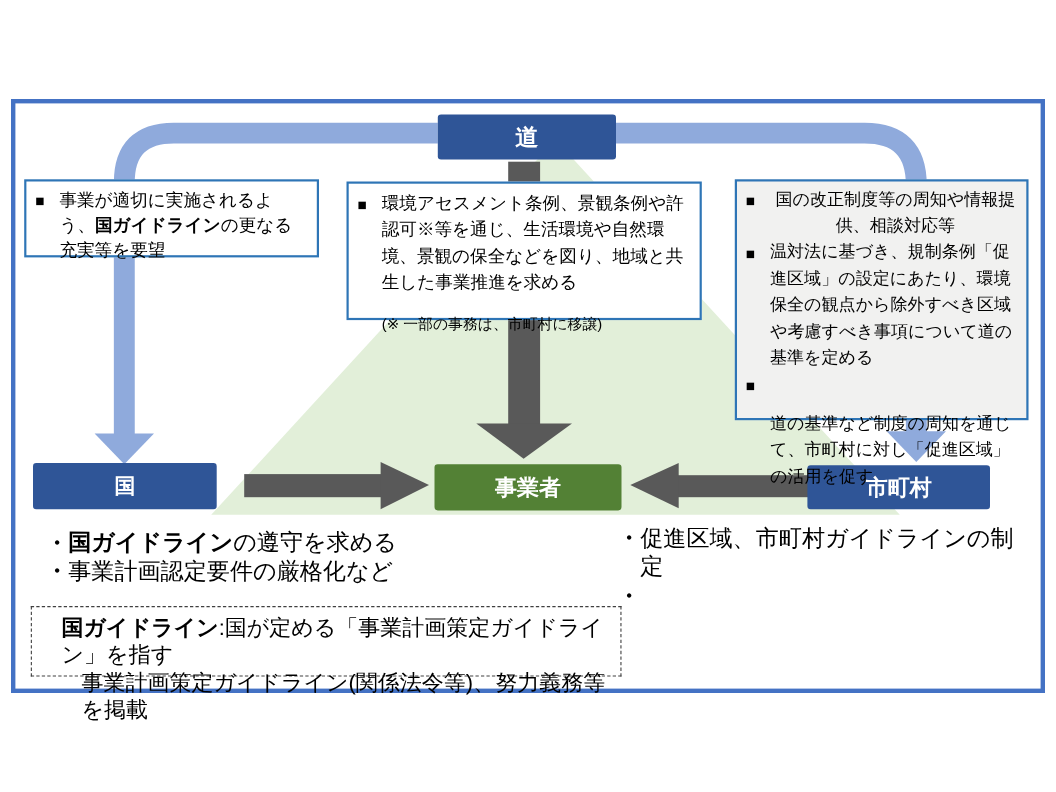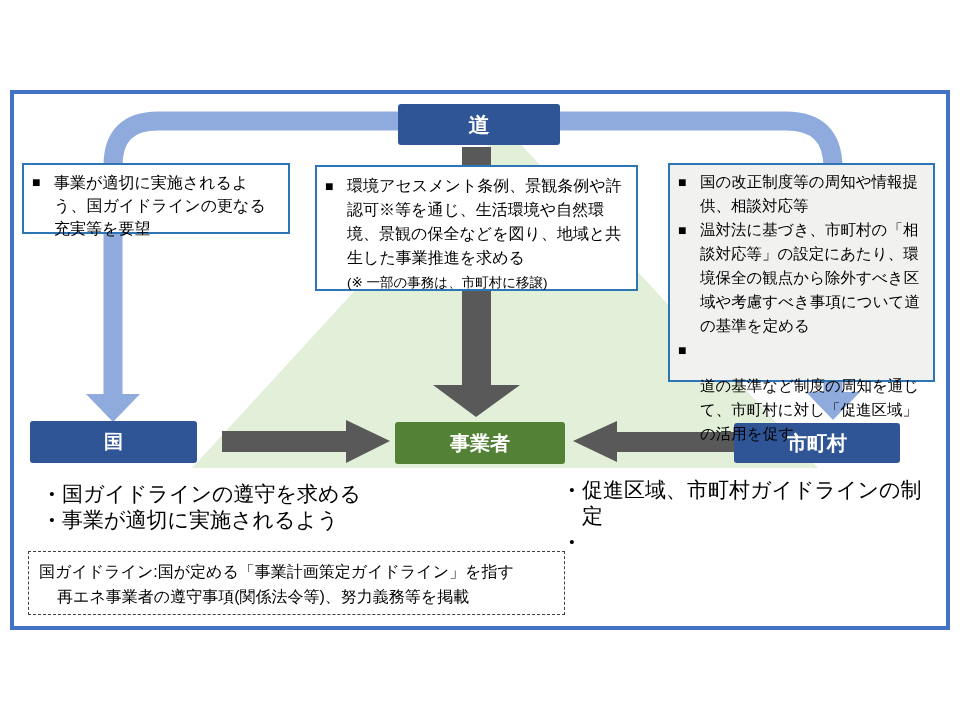--- a/index.html
+++ b/index.html
@@ -19,30 +19,30 @@
   .node.blue{background:#2F5597;}
   .node.green{background:#538135;}
   .callout{
     position:absolute;background:#ffffff;border:2px solid #2E75B6;
     box-sizing:border-box;padding:6px 5px 4px 8px;
   }
   .callout.gray{background:#F1F1F0;}
   .c-row{display:flex;align-items:flex-start;}
   .c-marker{flex:0 0 22px;font-size:14px;line-height:23px;}
   .c-text{flex:1;font-size:16px;line-height:23px;letter-spacing:0px;}
-  .bold{font-weight:normal;margin-top:20px;}
-  .note{font-size:13.5px;line-height:22px;padding-left:22px;margin-top:2px;}
+  .bold{font-weight:bold;margin-top:20px;}
+  .note{font-size:13.5px;line-height:22px;padding-left:22px;margin-top:14px;}
   .bullets{position:absolute;}
   .b-row{display:flex;align-items:flex-start;}
   .b-marker{flex:0 0 20px;font-size:15px;line-height:26px;text-align:center;}
   .b-text{flex:1;font-size:21px;line-height:26px;}
   .footnote{
     position:absolute;left:28px;top:551px;width:537px;height:64px;
-    border:1px dashed #404040;box-sizing:border-box;padding:7px 8px 4px 10px;
-    font-size:16px;line-height:25px;
+    border:1px dashed #404040;box-sizing:border-box;padding:7px 8px 4px 27px;
+    font-size:20px;line-height:25px;
   }
   .footnote .line2{padding-left:18px;}
 </style>
 </head>
 <body>
 
 <div id="canvas">
 
   <div class="outer-frame"></div>
 
@@ -100,51 +100,51 @@
     <div class="c-row">
       <span class="c-marker" style="line-height:24px;">■</span>
       <span class="c-text" style="line-height:24px;max-width:284px;font-family:Liberation Serif, serif;">環境アセスメント条例、景観条例や許認可※等を通じ、生活環境や自然環境、景観の保全などを図り、地域と共生した事業推進を求める</span>
     </div>
     <div class="note">(※ 一部の事務は、市町村に移譲)</div>
   </div>
 
   <div class="callout gray" style="left:668px;top:163px;width:267px;height:219px;padding-top:5px;">
     <div class="c-row">
       <span class="c-marker" style="line-height:24px;">■</span>
-      <span class="c-text" style="line-height:24px;font-size:15.5px;">国の改正制度等の周知や情報提供、相談対応等</span>
+      <span class="c-text" style="line-height:24px;font-size:15.5px;text-align:center;">国の改正制度等の周知や情報提供、相談対応等</span>
     </div>
     <div class="c-row">
       <span class="c-marker" style="line-height:24px;">■</span>
-      <span class="c-text" style="line-height:24px;font-size:15.5px;">温対法に基づき、市町村の「相談対応等」の設定にあたり、環境保全の観点から除外すべき区域や考慮すべき事項について道の基準を定める</span>
+      <span class="c-text" style="line-height:24px;font-size:15.5px;">温対法に基づき、規制条例「促進区域」の設定にあたり、環境保全の観点から除外すべき区域や考慮すべき事項について道の基準を定める</span>
     </div>
     <div class="c-row">
       <span class="c-marker" style="line-height:24px;">■</span>
       <span class="c-text" style="line-height:24px;font-size:15.5px;margin-top:36px;">道の基準など制度の周知を通じて、市町村に対し「促進区域」の活用を促す</span>
     </div>
   </div>
 
   <div class="bullets" style="left:42px;top:481px;width:340px;">
     <div class="b-row">
       <span class="b-marker">•</span>
       <span class="b-text"><span class="bold">国ガイドライン</span><span>の遵守を求める</span></span>
     </div>
     <div class="b-row">
       <span class="b-marker">•</span>
-      <span class="b-text">事業が適切に実施されるよう</span>
+      <span class="b-text">事業計画認定要件の厳格化など</span>
     </div>
   </div>
 
   <div class="bullets" style="left:562px;top:477px;width:368px;">
     <div class="b-row">
       <span class="b-marker">•</span>
       <span class="b-text">促進区域、市町村ガイドラインの制定</span>
     </div>
     <div class="b-row">
       <span class="b-marker">•</span>
     </div>
   </div>
 
   <div class="footnote">
     <div class="line1"><span class="bold">国ガイドライン</span><span>:国が定める「事業計画策定ガイドライン」を指す</span></div>
-    <div class="line2">再エネ事業者の遵守事項(関係法令等)、努力義務等を掲載</div>
+    <div class="line2">事業計画策定ガイドライン(関係法令等)、努力義務等を掲載</div>
   </div>
 
 </div>
 
 </body></html>

